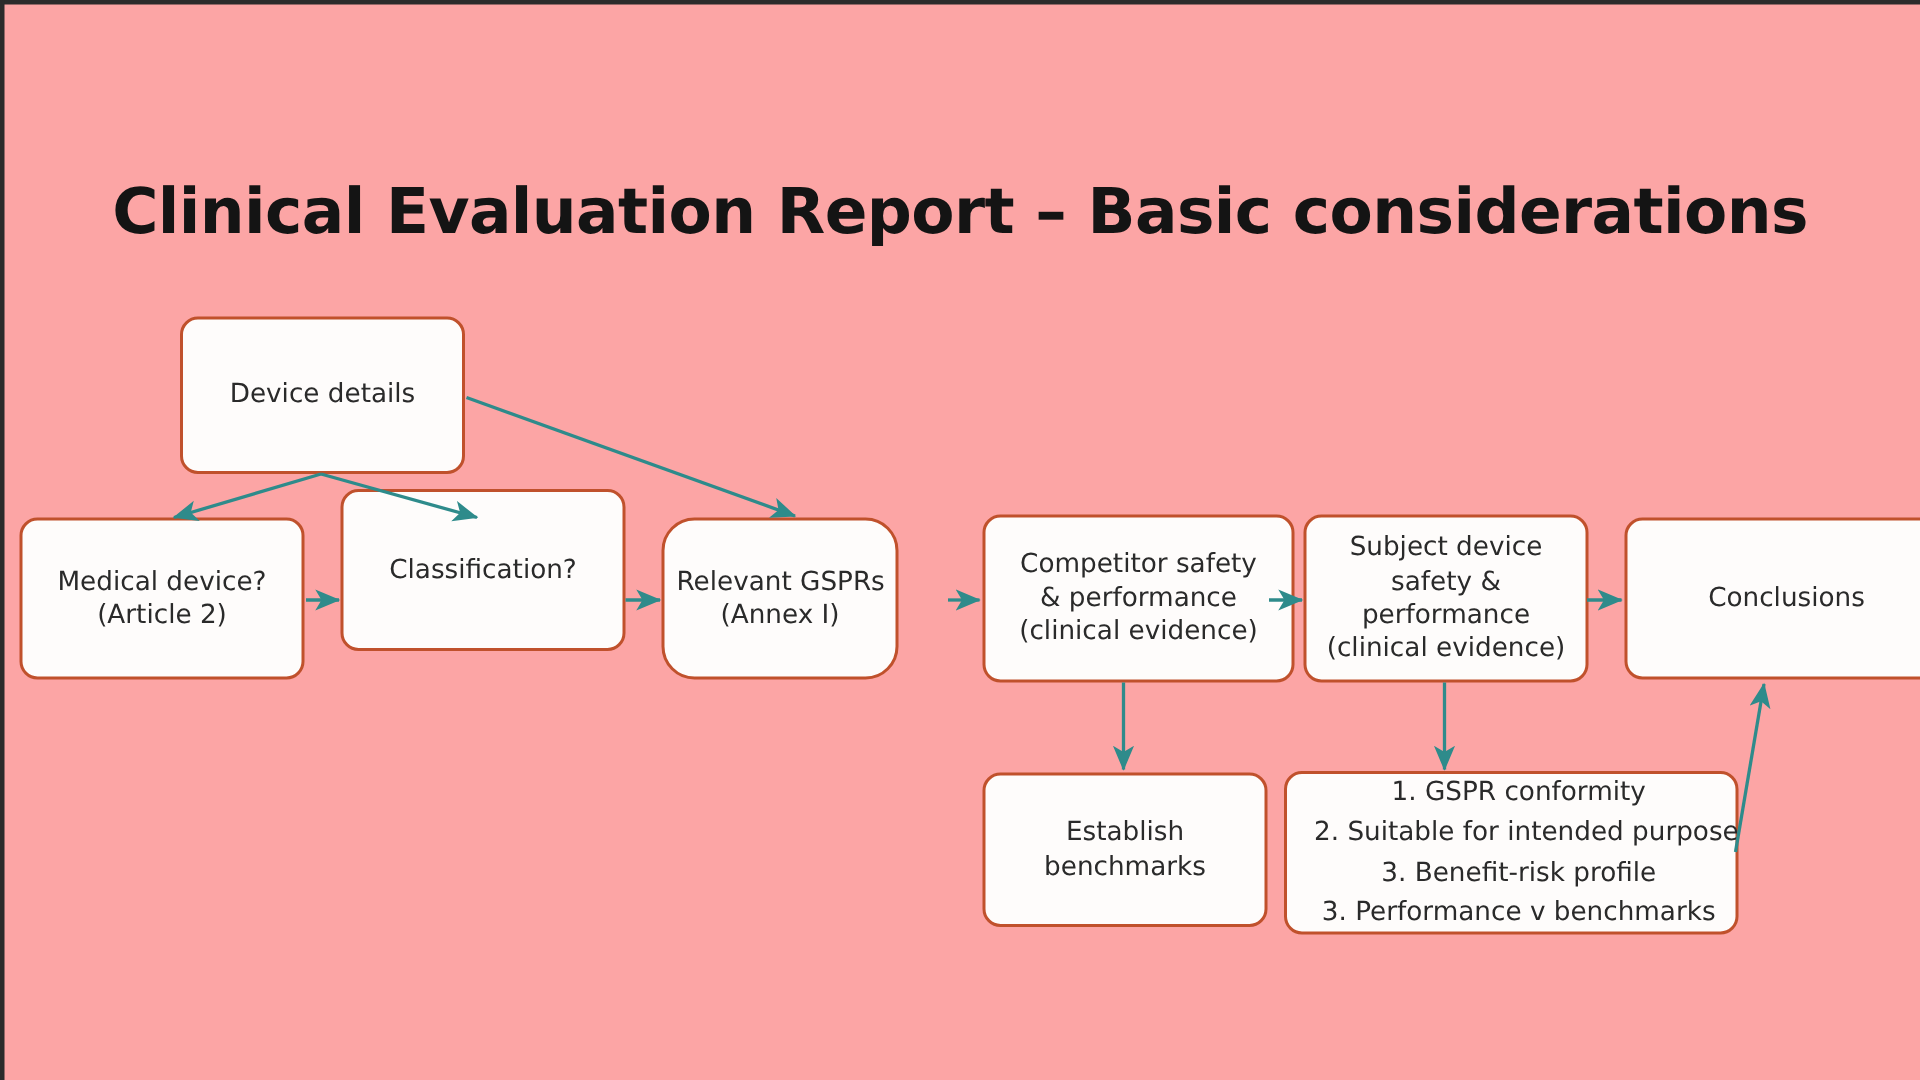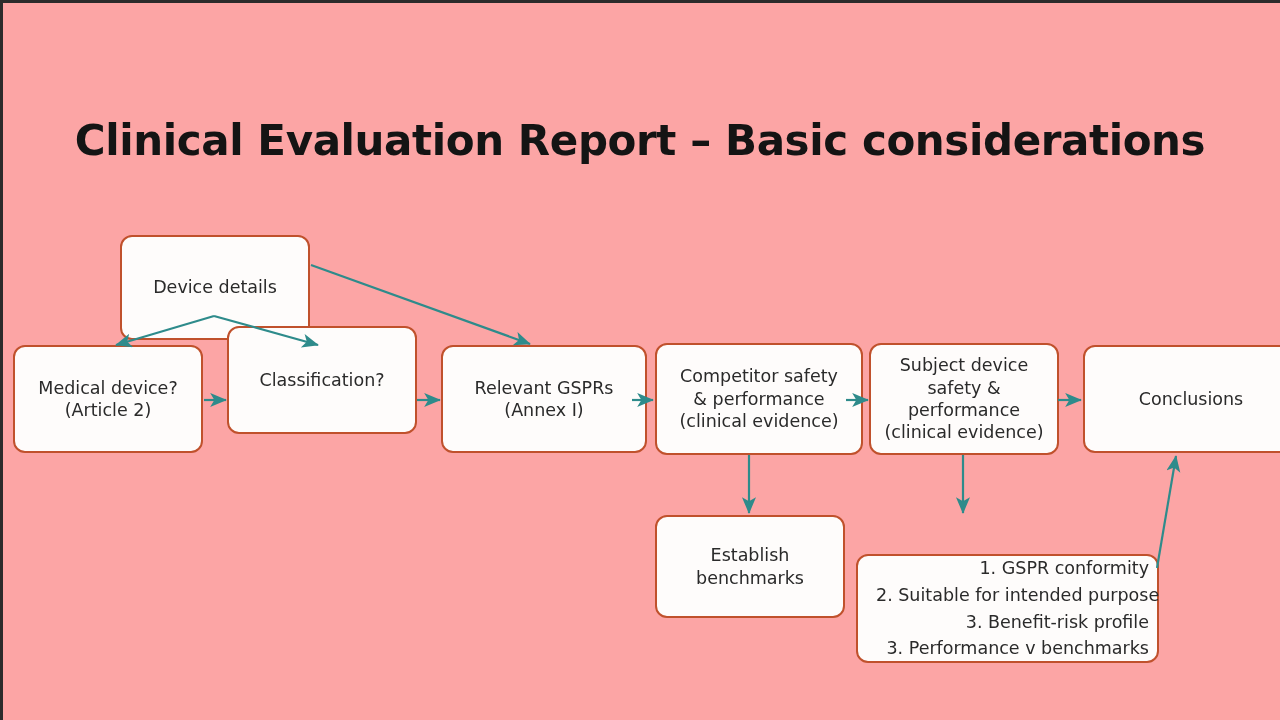--- a/index.html
+++ b/index.html
@@ -52,23 +52,22 @@
     color: #2a2a2a;
     font-size: 17.5px;
     line-height: 1.28;
     padding: 4px 8px;
   }
   .node .lines { width: 100%; }
   .node .lines > div { white-space: nowrap; }
 
   .node.list {
     justify-content: flex-start;
-    text-align: right;
+    text-align: center;
     padding-left: 18px;
-    margin-top: 40px;
   }
   .node.list .lines > div { line-height: 1.53; font-size: 17.5px; }
 
   svg#wires {
     position: absolute;
     left: 0;
     top: 0;
     width: 1280px;
     height: 720px;
     z-index: 5;
@@ -111,40 +110,40 @@
       <line x1="1157" y1="568" x2="1176" y2="456"></line>
     </g>
   </svg>
 
   <div id="frame-top" style="background: rgb(43, 43, 43);"></div>
   <div id="frame-left" style="background: rgb(43, 43, 43);"></div>
   <div id="frame-right" style="background: rgb(43, 43, 43);"></div>
 
   <div id="title" style="color: rgb(20, 20, 20);">Clinical Evaluation Report – Basic considerations</div>
 
-  <div class="node" style="left: 120px; top: 211px; width: 190px; height: 105px; border-color: rgb(192, 81, 44); background: rgb(254, 252, 251); color: rgb(42, 42, 42); margin-top: 24px;">
+  <div class="node" style="left: 120px; top: 211px; width: 190px; height: 105px; border-color: rgb(192, 81, 44); background: rgb(254, 252, 251); color: rgb(42, 42, 42);">
     <div class="lines">
         <div>Device details</div>
       </div>
   </div>
 
   <div class="node" style="left: 13px; top: 345px; width: 190px; height: 108px; border-color: rgb(192, 81, 44); background: rgb(254, 252, 251); color: rgb(42, 42, 42); text-align: center;">
     <div class="lines">
         <div>Medical device?</div>
         <div>(Article 2)</div>
       </div>
   </div>
 
   <div class="node" style="left: 227px; top: 326px; width: 190px; height: 108px; border-color: rgb(192, 81, 44); background: rgb(254, 252, 251); color: rgb(42, 42, 42);">
     <div class="lines">
         <div>Classification?</div>
       </div>
   </div>
 
-  <div class="node" style="left: 441px; top: 345px; width: 206px; height: 108px; border-color: rgb(192, 81, 44); background: rgb(254, 252, 251); color: rgb(42, 42, 42);">
+  <div class="node" style="left: 441px; top: 345px; width: 158px; height: 108px; border-color: rgb(192, 81, 44); background: rgb(254, 252, 251); color: rgb(42, 42, 42); border-radius: 22px;">
     <div class="lines">
         <div>Relevant GSPRs</div>
         <div>(Annex I)</div>
       </div>
   </div>
 
   <div class="node" style="left: 655px; top: 343px; width: 208px; height: 112px; border-color: rgb(192, 81, 44); background: rgb(254, 252, 251); color: rgb(42, 42, 42);">
     <div class="lines">
         <div>Competitor safety</div>
         <div>&amp; performance</div>

